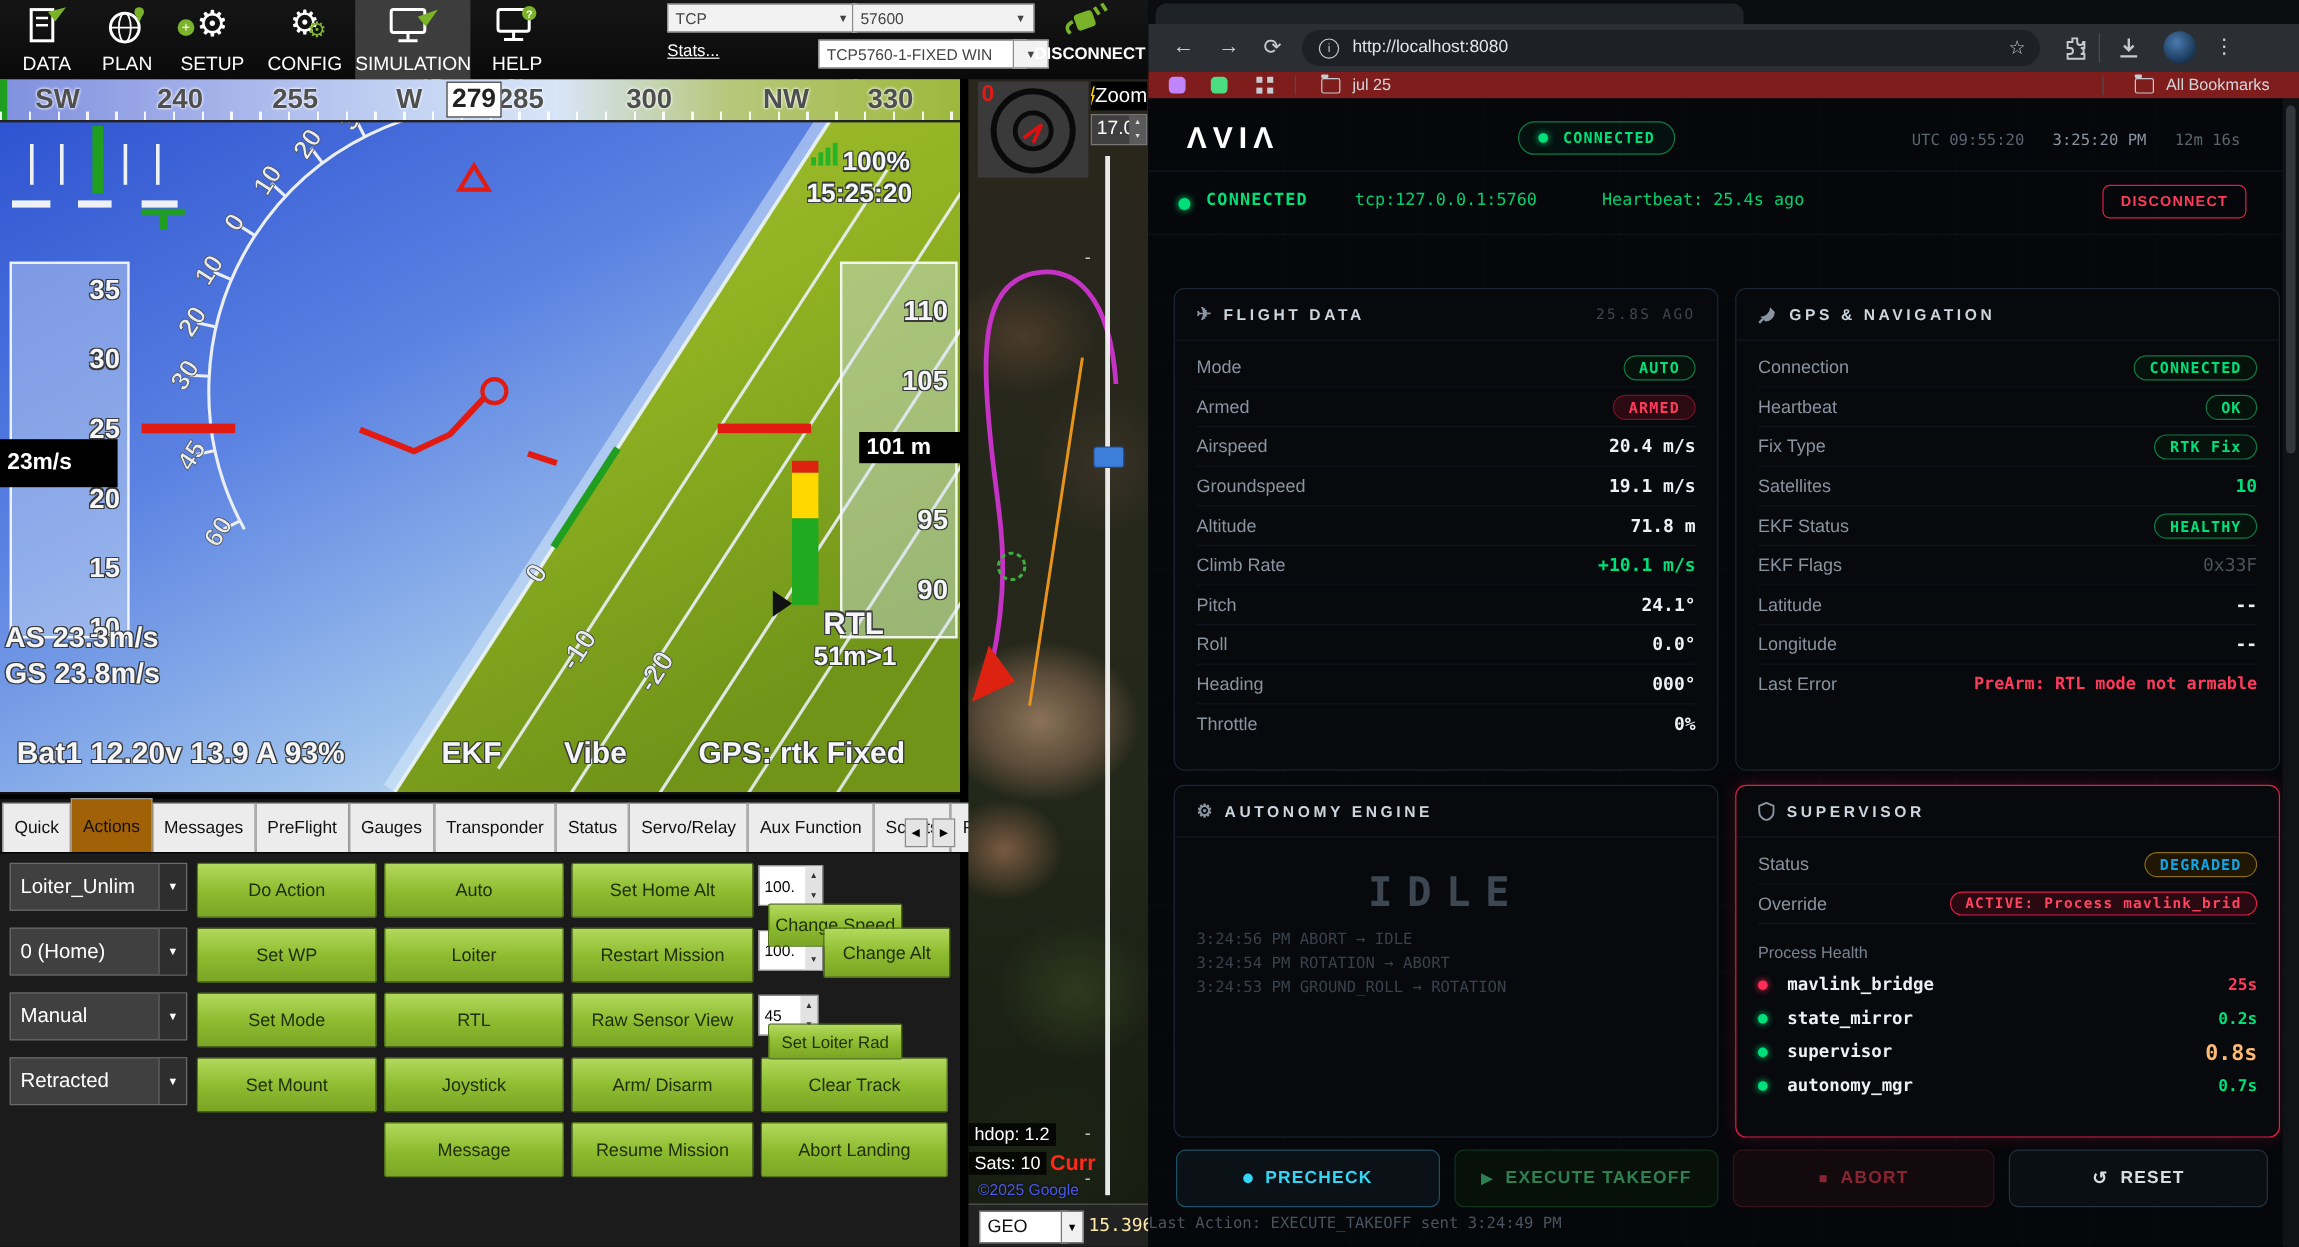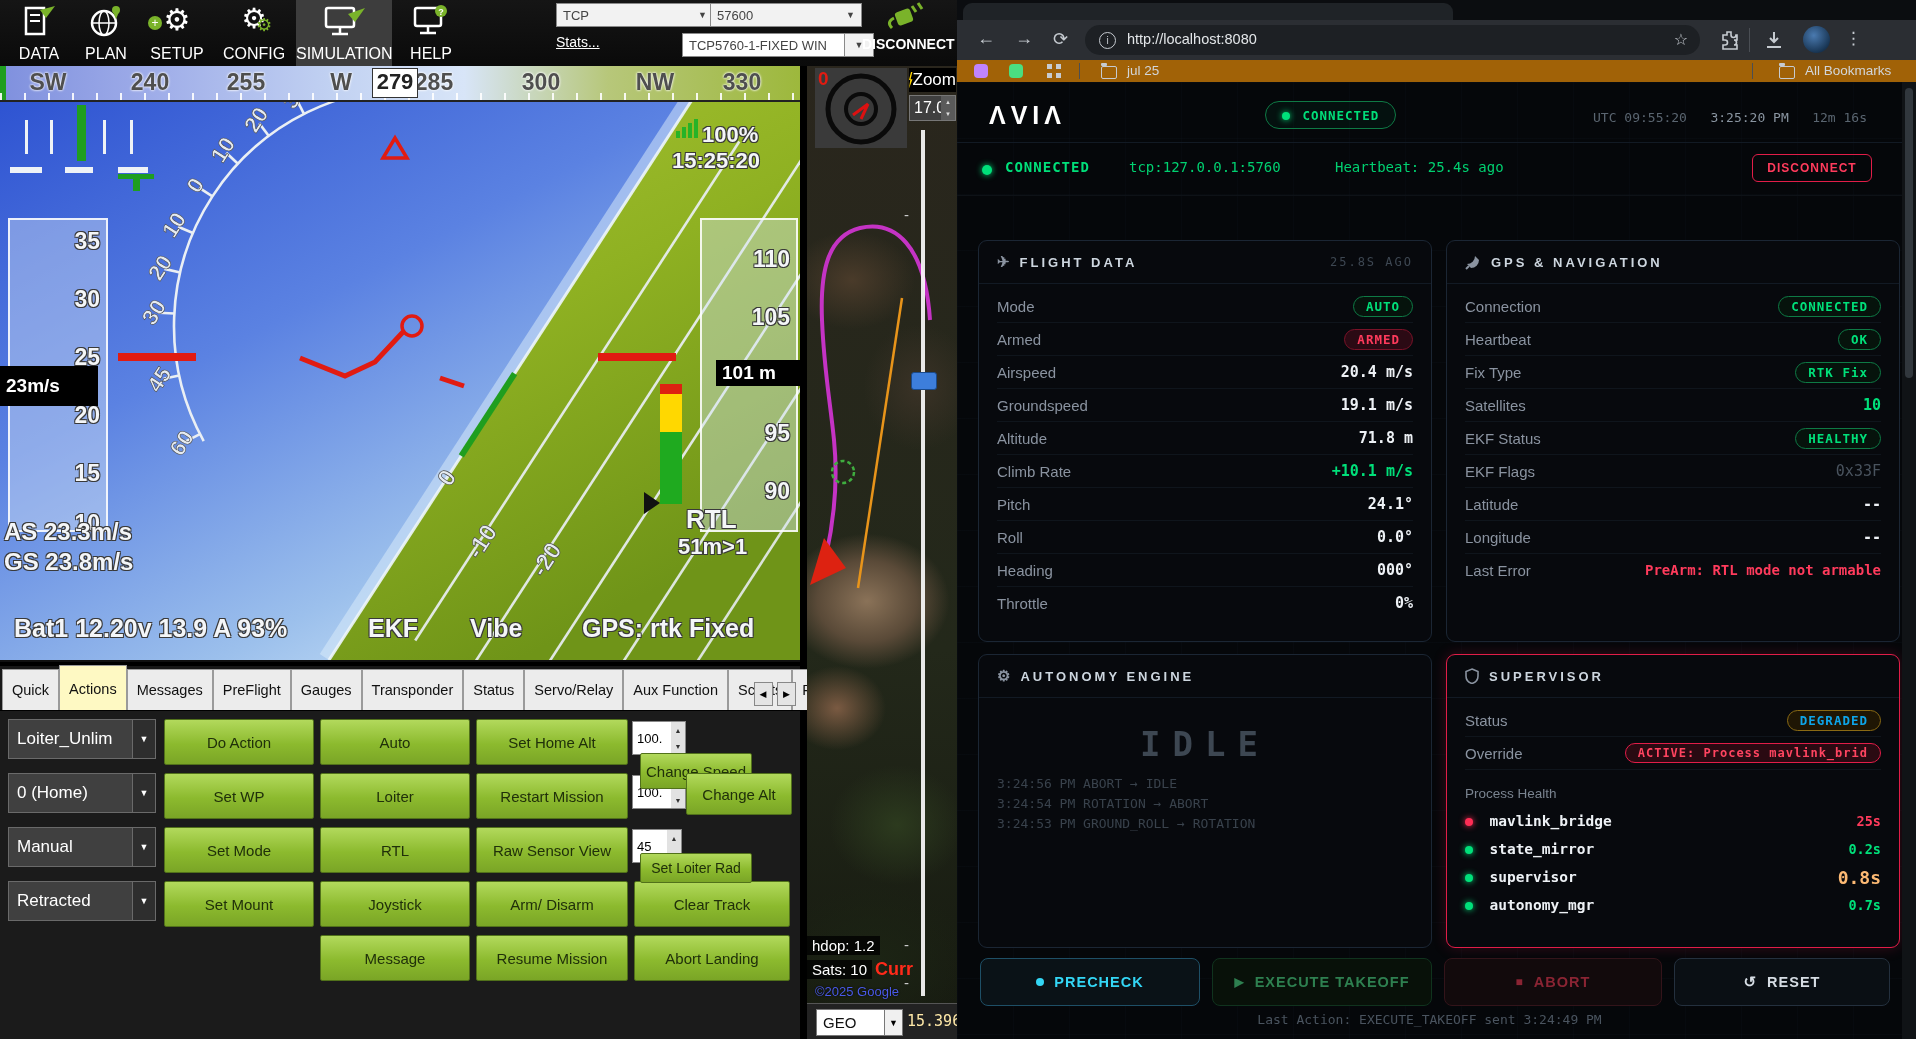--- a/index.html
+++ b/index.html
@@ -26,21 +26,21 @@
   .tickrow{position:absolute;bottom:0;left:0;right:0;height:7px;
     background:repeating-linear-gradient(90deg,rgba(255,255,255,.9) 0 2px,transparent 2px 24px)}
   .tape{position:absolute;background:rgba(215,228,246,.42);border:2px solid rgba(255,255,255,.85)}
   .tapen{position:absolute;left:0;right:6px;text-align:right;font-size:23px}
   .blackbox{position:absolute;background:#000;color:#fff;font-weight:bold;font-size:19px;
     display:flex;align-items:center;padding:0 6px;z-index:5}
   
   .mp-tabs{left:0;top:666px;width:800px;height:44px;background:#181818}
   .tab{display:inline-block;height:40px;line-height:40px;padding:0 9px;background:#ececec;
     border:1px solid #9a9a9a;border-bottom:none;font-size:14.5px;color:#111;vertical-align:bottom}
-  .tab.active{background:#fef9c3;height:44px;line-height:46px;position:relative;z-index:2}
+  .tab.active{background:#a16207;height:44px;line-height:46px;position:relative;z-index:2}
   .mp-actions{left:0;top:710px;width:800px;height:329px;background:#1b1b1b;border-top:1px solid #000}
   .gbtn{position:absolute;background:linear-gradient(#b2d95c,#8cba2e 55%,#7aa526);
     border:1px solid #51711a;border-radius:2px;color:#20300a;font-size:15px;
     display:flex;align-items:center;justify-content:center}
   .combo{position:absolute;width:148px;height:40px;background:#404040;border:1px solid #6a6a6a;
     color:#fff;font-size:17px;display:flex;align-items:center;padding-left:8px;box-sizing:border-box}
   .combo .arr{position:absolute;right:0;top:0;bottom:0;width:22px;background:#2e2e2e;
     border-left:1px solid #6a6a6a;color:#fff;font-size:9px;display:flex;align-items:center;justify-content:center}
   .spin{position:absolute;background:#fff;border:1px solid #888;color:#000;font-size:13px;
     display:flex;align-items:center;padding-left:4px}
@@ -53,21 +53,21 @@
     radial-gradient(110px 90px at 40% 55%,#8a7258 0%,#5a4a38 45%,transparent 75%),
     radial-gradient(70px 60px at 20% 66%,#7a5a42 0%,transparent 70%),
     radial-gradient(90px 80px at 60% 78%,#2c3a1e 0%,transparent 75%),
     radial-gradient(120px 100px at 45% 92%,#1c2414 0%,transparent 80%),
     linear-gradient(#2a261d,#23281a 60%,#161a10)}
   .chip{position:absolute;background:rgba(0,0,0,.78);color:#fff;font-size:15px;padding:1px 5px}
   
   .tabstrip{left:957px;top:0;width:959px;height:20px;background:#0b0d10}
   .btoolbar{left:957px;top:20px;width:959px;height:40px;background:#2b2e33}
   .bicon{color:#c6cbd1;font-size:18px;position:absolute;top:8px}
-  .bookbar{left:957px;top:60px;width:959px;height:22px;background:#a16207;border-bottom:1px solid #1a1c1f}
+  .bookbar{left:957px;top:60px;width:959px;height:22px;background:#7f1d1d;border-bottom:1px solid #1a1c1f}
   .fold{display:inline-block;width:14px;height:11px;border:1.5px solid #c6cbd1;border-radius:2px;position:relative;top:1px}
   .fold:before{content:"";position:absolute;left:-1px;top:-4px;width:6px;height:3px;background:#c6cbd1;border-radius:1px}
   
   .page{left:957px;top:82px;width:945px;height:957px;background:#05070a;overflow:hidden;
     background-image:linear-gradient(rgba(30,42,58,.10) 1px,transparent 1px),
       linear-gradient(90deg,rgba(30,42,58,.10) 1px,transparent 1px);background-size:56px 56px}
   .panel{position:absolute;background:#07090d;border:1px solid #1b2634;border-radius:9px;overflow:hidden}
   .phead{height:42px;display:flex;align-items:center;gap:10px;padding:0 18px;
     border-bottom:1px solid #121a24;color:#cdd6df;font-weight:bold;font-size:13px;letter-spacing:3px}
   .pbody{padding:6px 18px 0 18px}
@@ -640,18 +640,18 @@
       <span>EXECUTE TAKEOFF</span>
     </div>
   <div class="fbtn" style="left:487px;width:216px;background:#120a0c;border-color:#33141a;color:#8a2433">
     <span style="font-size:12px">■</span>
       <span>ABORT</span>
     </div>
   <div class="fbtn" style="left:717px;width:214px;background:#0a0f14;border-color:#24303e;color:#d6dde4">
     <span style="font-size:15px">↺</span>
       <span>RESET</span>
     </div>
-  <div class="abs mono" style="left:0;top:930px;width:945px;text-align:center;color:#4a545f;font-size:13px">Last Action: EXECUTE_TAKEOFF sent 3:24:49 PM</div>
+  <div class="abs mono" style="left:0;top:930px;width:945px;text-align:left;color:#4a545f;font-size:13px">Last Action: EXECUTE_TAKEOFF sent 3:24:49 PM</div>
 </div>
 
 <div class="abs" style="left:1902px;top:82px;width:14px;height:957px;background:#101316">
   <div class="abs" style="left:3px;top:6px;width:8px;height:290px;background:#31373d;border-radius:4px"></div>
 </div>
 
 </body></html>

